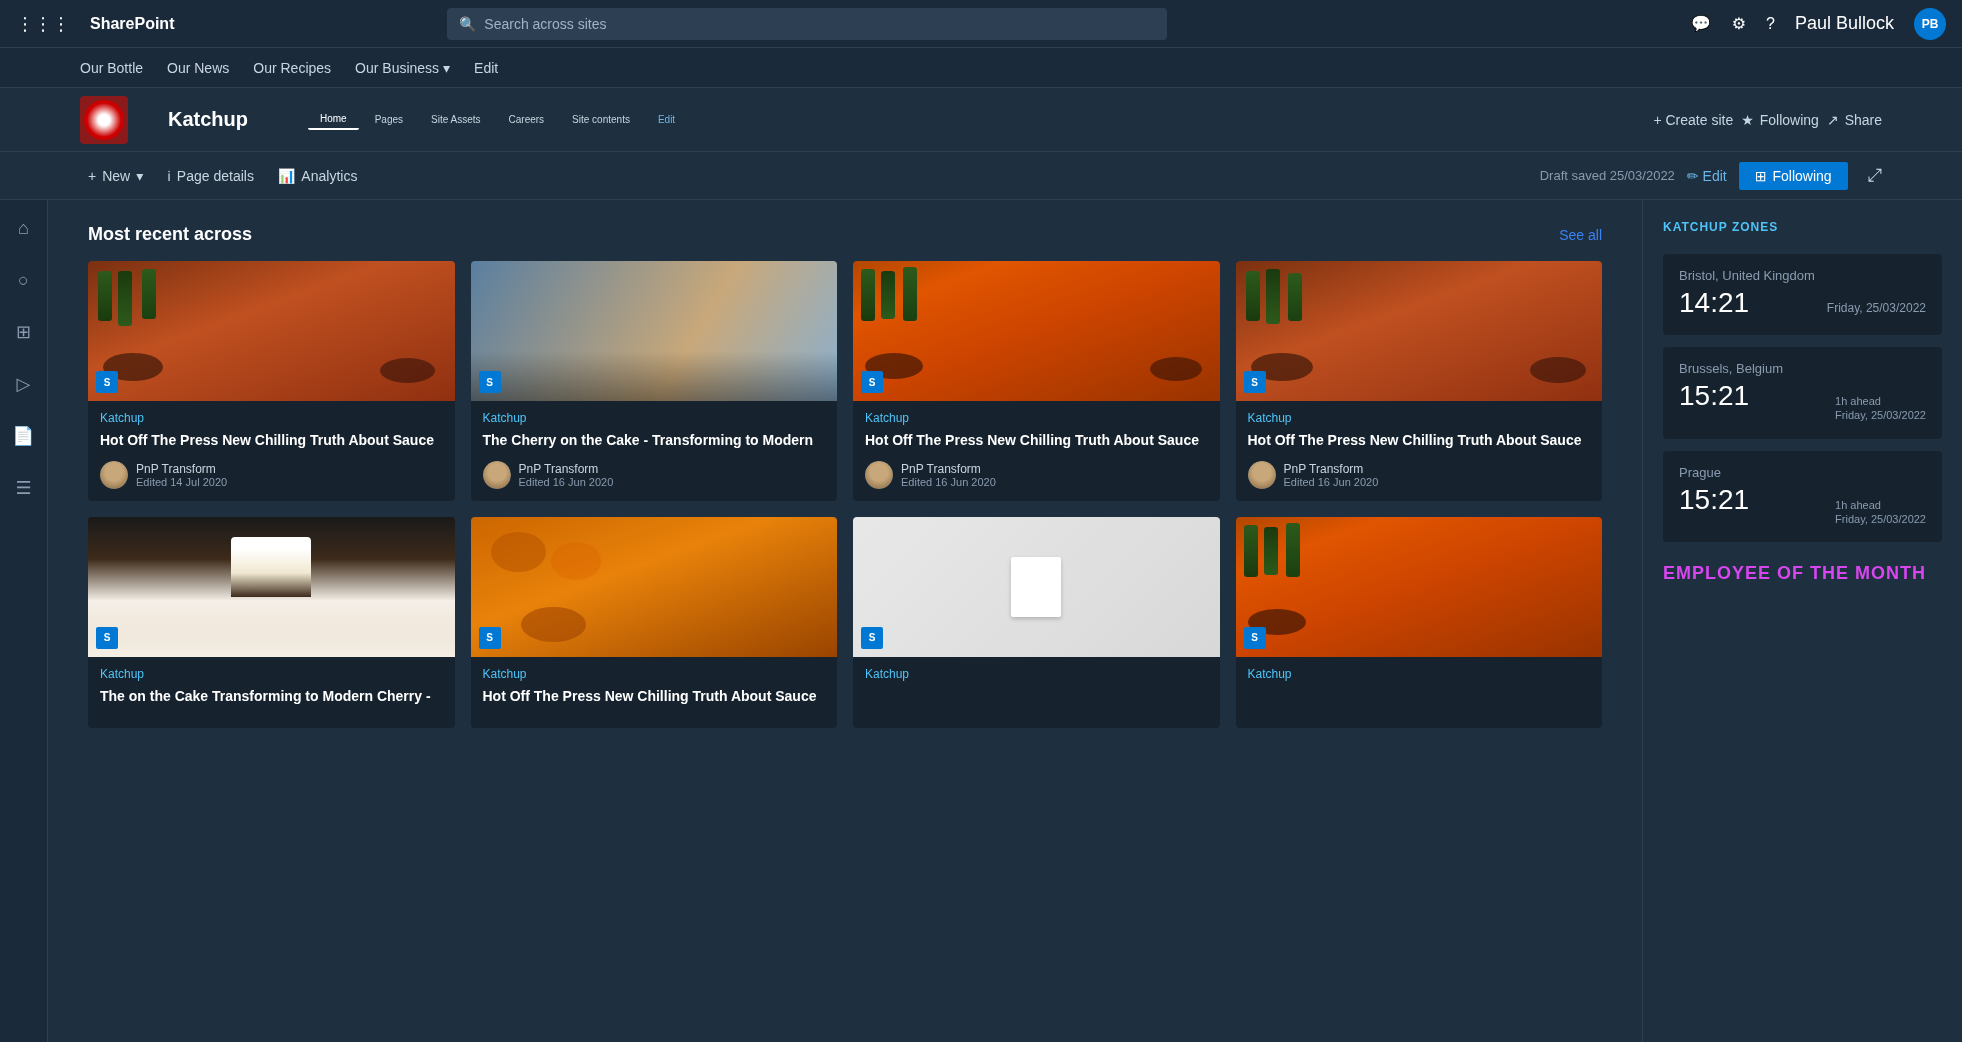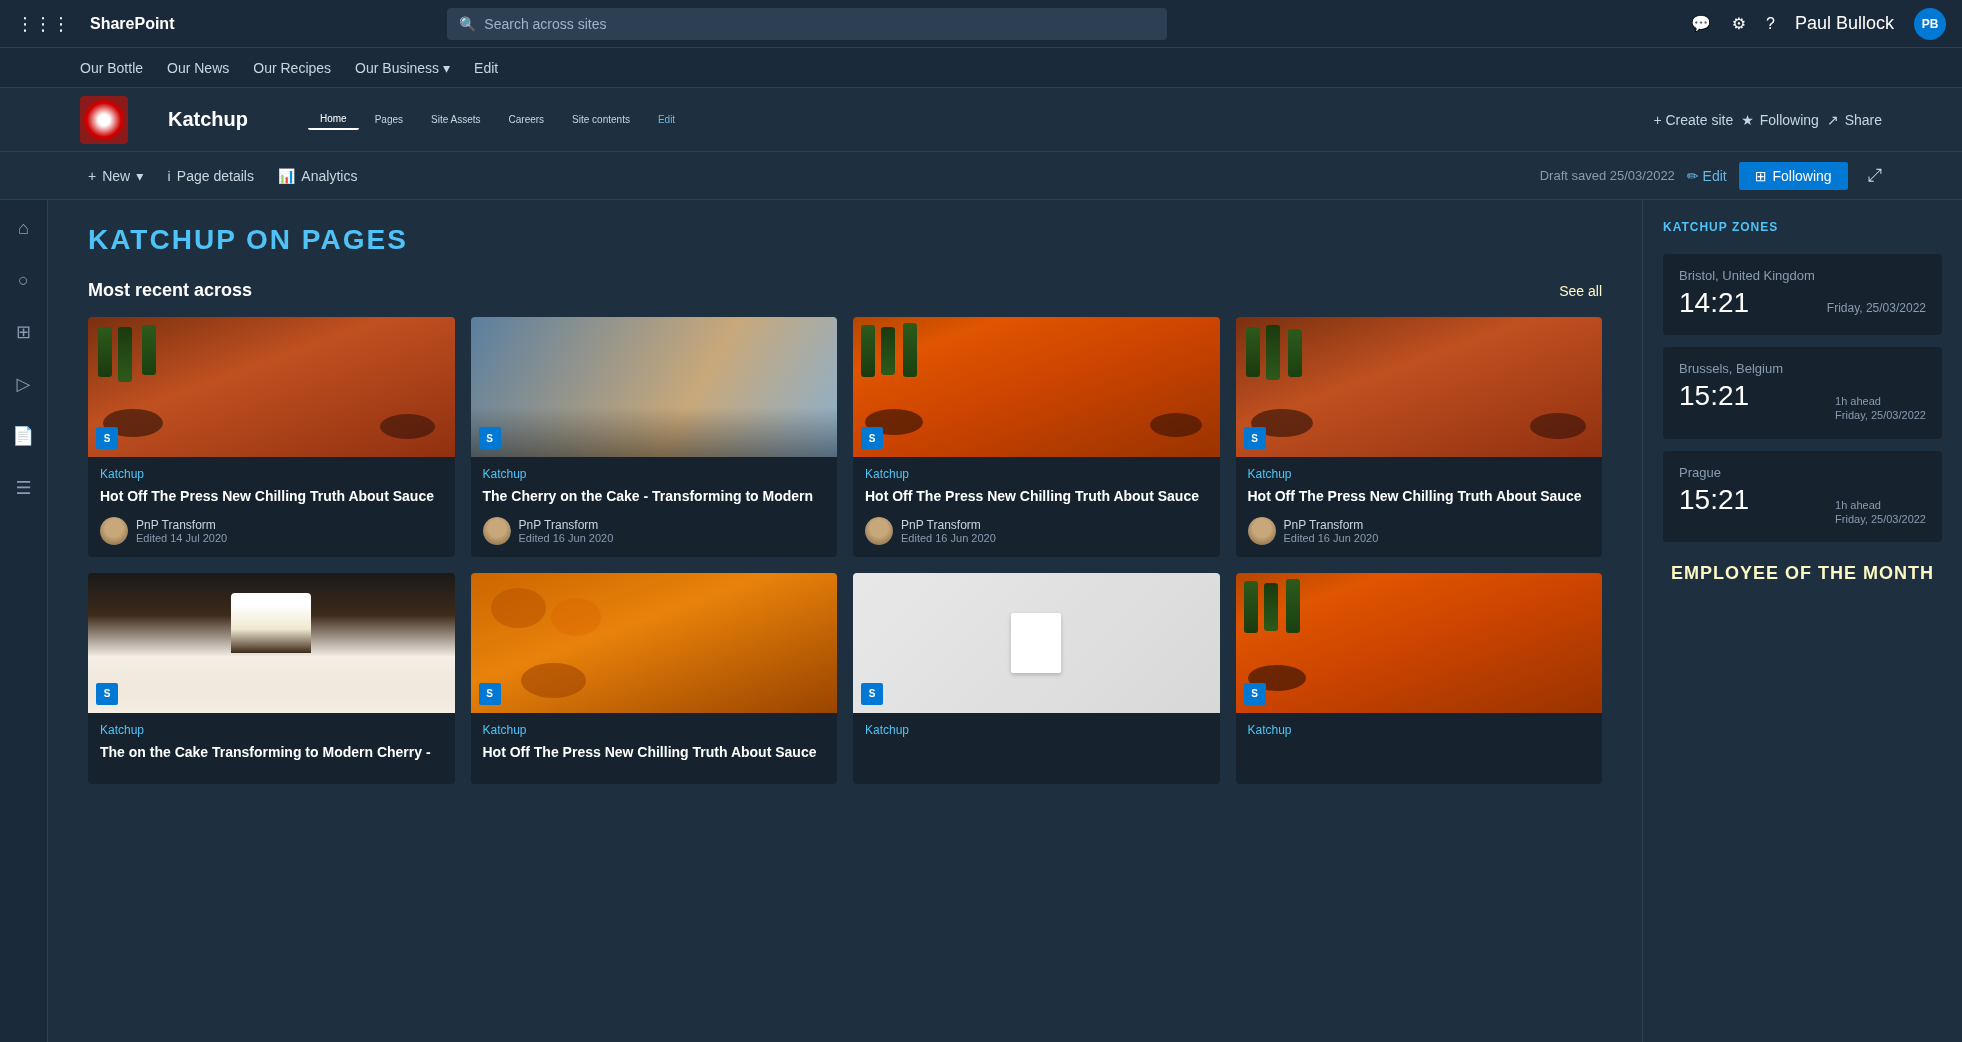--- a/index.html
+++ b/index.html
@@ -49,21 +49,21 @@
     
     .main-content { flex: 1; padding: 24px 40px; background: #1e2f40; overflow-y: auto; }
     .right-sidebar { width: 320px; background: #1e2f40; padding: 20px; border-left: 1px solid #2d3f52; flex-shrink: 0; }
 
     
     .page-title { color: #4fc3f7; font-size: 28px; font-weight: 700; letter-spacing: 2px; margin-bottom: 24px; text-transform: uppercase; }
 
     
     .section-header { display: flex; align-items: center; justify-content: space-between; margin-bottom: 16px; }
     .section-title { color: #fff; font-size: 18px; font-weight: 600; }
-    .see-all { color: #fef9c3; font-size: 14px; cursor: pointer; text-align: center; }
+    .see-all { color: #3b82f6; font-size: 14px; cursor: pointer; text-align: center; }
 
     
     .cards-grid { display: grid; grid-template-columns: repeat(4, 1fr); gap: 16px; margin-bottom: 16px; }
     .card { background: #16232e; border-radius: 4px; overflow: hidden; cursor: pointer; }
     .card-image { width: 100%; height: 140px; background: #2d3f52; position: relative; overflow: hidden; }
 
     .card-sharepoint-badge { position: absolute; bottom: 8px; left: 8px; width: 22px; height: 22px; background: #0078d4; border-radius: 2px; display: flex; align-items: center; justify-content: center; color: #fff; font-size: 10px; font-weight: 700; }
     .card-body { padding: 10px 12px 12px; }
     .card-category { color: #4fc3f7; font-size: 12px; margin-bottom: 6px; }
     .card-title { color: #fff; font-size: 14px; font-weight: 600; margin-bottom: 10px; line-height: 1.4; }
@@ -76,21 +76,21 @@
 
     
     .katchup-zones-title { color: #4fc3f7; font-size: 12px; font-weight: 700; letter-spacing: 1px; margin-bottom: 20px; text-transform: uppercase; }
     .zone-card { background: #16232e; border-radius: 4px; padding: 14px 16px; margin-bottom: 12px; }
     .zone-city { color: #8a9bb0; font-size: 13px; margin-bottom: 4px; }
     .zone-time-row { display: flex; align-items: baseline; gap: 28px; margin-bottom: 2px; justify-content: space-between; }
     .zone-time { color: #fff; font-size: 28px; font-weight: 300; }
     .zone-ahead { color: #8a9bb0; font-size: 11px; line-height: 1.3; }
     .zone-date { color: #8a9bb0; font-size: 12px; }
 
-    .employee-title { color: #fef9c3; font-size: 18px; font-weight: 700; letter-spacing: 1px; margin-top: 20px; text-transform: uppercase; line-height: 1.3; text-align: center; }
+    .employee-title { color: #d946ef; font-size: 18px; font-weight: 700; letter-spacing: 1px; margin-top: 20px; text-transform: uppercase; line-height: 1.3; }
 
     
     ::-webkit-scrollbar { width: 6px; }
     ::-webkit-scrollbar-track { background: #1b2a3b; }
     ::-webkit-scrollbar-thumb { background: #3d5a6e; border-radius: 3px; }
 
     
     .spice-img { position: relative; width: 100%; height: 140px; overflow: hidden; }
     .spice-bg-orange { background: linear-gradient(160deg, #b34700 0%, #e05500 20%, #cc4400 50%, #993300 100%); }
     .spice-bg-warm { background: linear-gradient(160deg, #7a3010 0%, #c05020 40%, #903010 100%); }
@@ -189,21 +189,20 @@
   <div class="left-sidebar">
     <div class="sidebar-icon">⌂</div>
     <div class="sidebar-icon">○</div>
     <div class="sidebar-icon">⊞</div>
     <div class="sidebar-icon">▷</div>
     <div class="sidebar-icon">📄</div>
     <div class="sidebar-icon">☰</div>
   </div>
 
   <div class="main-content">
-    <div class="page-title">KATCHUP ON PAGES</div>
 
     <div class="section-header">
       <span class="section-title">Most recent across</span>
       <span class="see-all">See all</span>
     </div>
 
     <div class="cards-grid">
 
       <div class="card">
         <div class="card-image spice-img spice-bg-warm">

